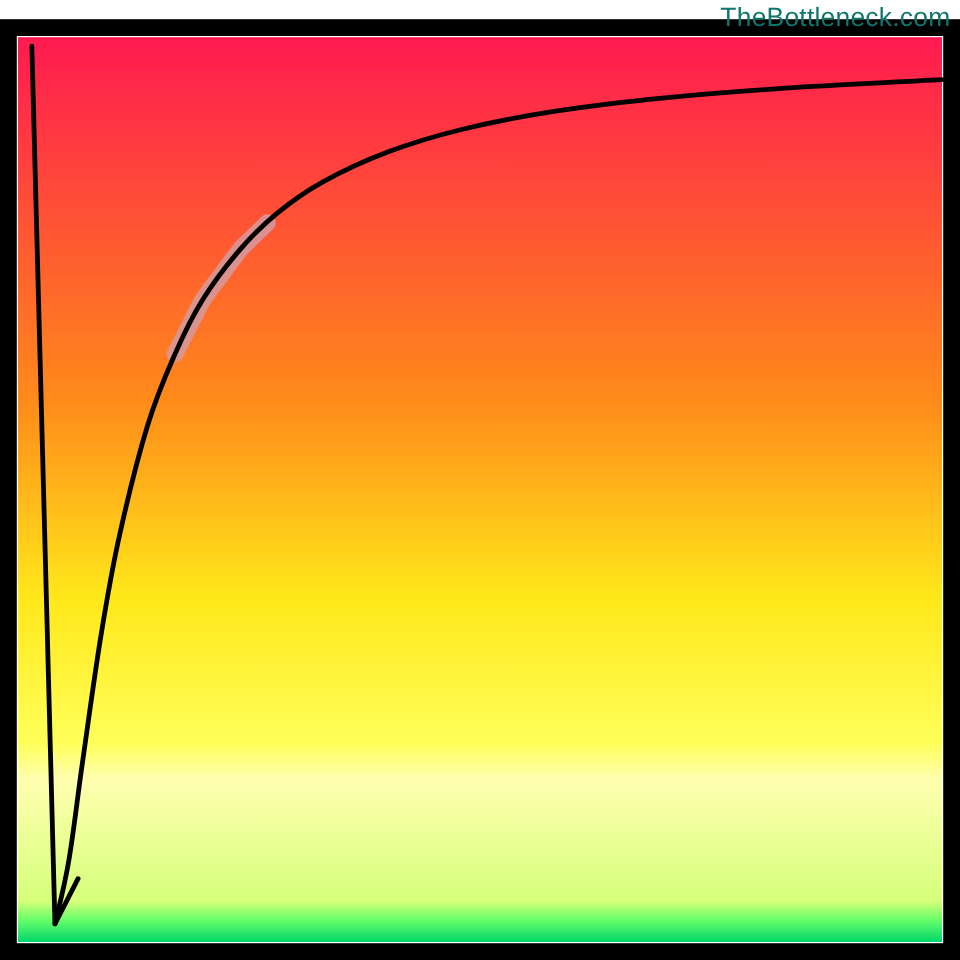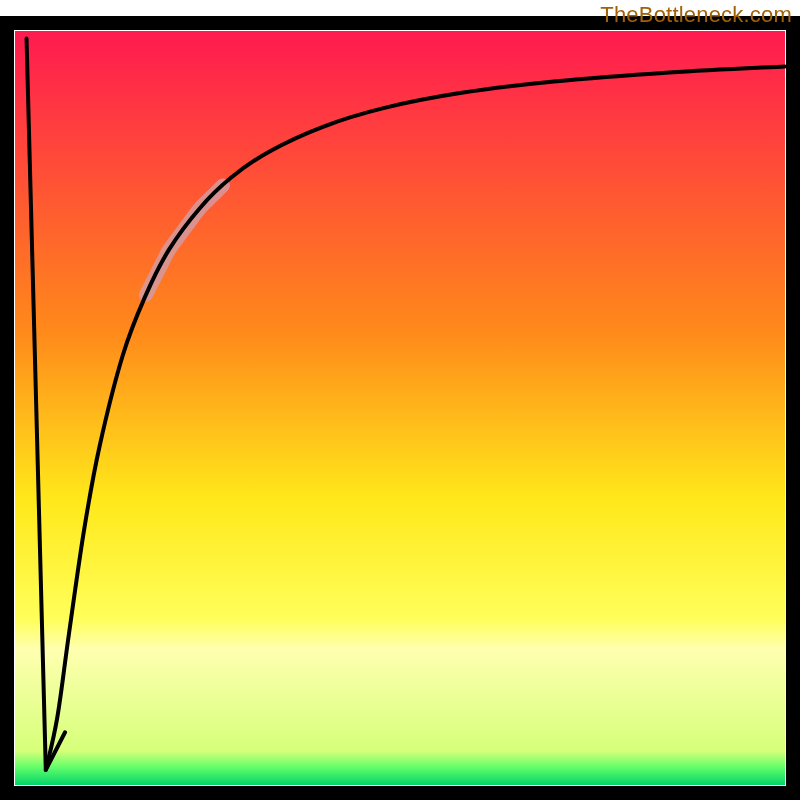--- a/index.html
+++ b/index.html
@@ -14,21 +14,21 @@
     position: relative;
     width: 800px;
     height: 800px;
   }
   .watermark {
     position: absolute;
     top: 2px;
     right: 8px;
     font-size: 22px;
     font-weight: 400;
-    color: #a16207;
+    color: #0f766e;
     letter-spacing: 0.2px;
     z-index: 10;
   }
   svg.chart {
     position: absolute;
     top: 0;
     left: 0;
   }
 </style>
 </head>

